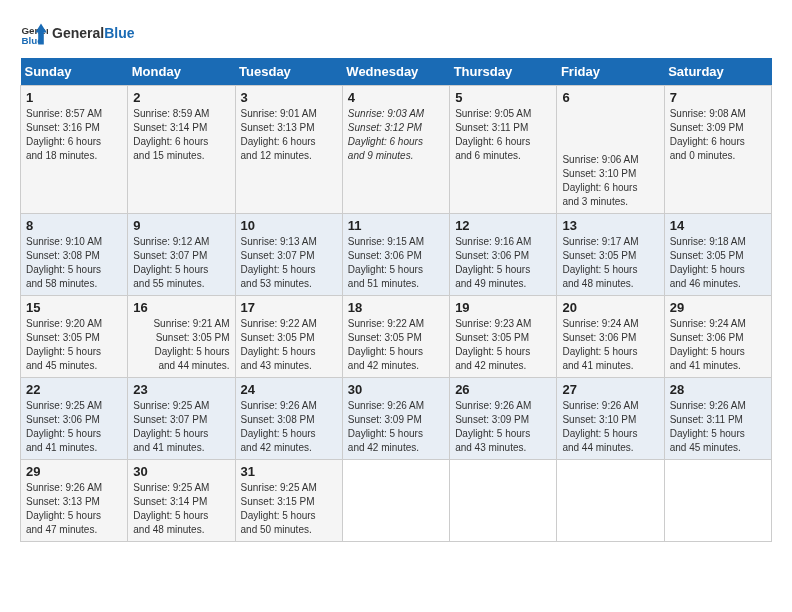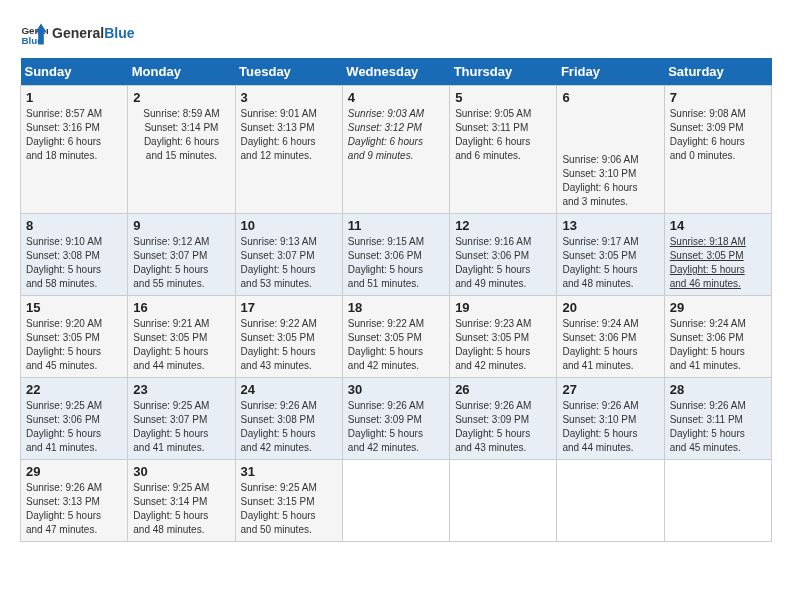--- a/index.html
+++ b/index.html
@@ -123,21 +123,21 @@
   <tr>
         <td>
           <span class="day-num">1</span>
           <div class="day-info" style="white-space: pre-line;">Sunrise: 8:57 AM
 Sunset: 3:16 PM
 Daylight: 6 hours
 and 18 minutes.</div>
         </td>
         <td>
           <span class="day-num">2</span>
-          <div class="day-info" style="white-space: pre-line; text-align: center;">Sunrise: 8:59 AM
+          <div class="day-info" style="white-space: pre-line;">Sunrise: 8:59 AM
 Sunset: 3:14 PM
 Daylight: 6 hours
 and 15 minutes.</div>
         </td>
         <td>
           <span class="day-num">3</span>
           <div class="day-info" style="white-space: pre-line;">Sunrise: 9:01 AM
 Sunset: 3:13 PM
 Daylight: 6 hours
 and 12 minutes.</div>
@@ -209,37 +209,37 @@
         </td>
         <td>
           <span class="day-num">13</span>
           <div class="day-info" style="white-space: pre-line;">Sunrise: 9:17 AM
 Sunset: 3:05 PM
 Daylight: 5 hours
 and 48 minutes.</div>
         </td>
         <td>
           <span class="day-num">14</span>
-          <div class="day-info" style="white-space: pre-line; text-decoration: underline;">Sunrise: 9:18 AM
+          <div class="day-info" style="white-space: pre-line;">Sunrise: 9:18 AM
 Sunset: 3:05 PM
 Daylight: 5 hours
 and 46 minutes.</div>
         </td>
       </tr>
       <tr>
         <td>
           <span class="day-num">15</span>
           <div class="day-info" style="white-space: pre-line;">Sunrise: 9:20 AM
 Sunset: 3:05 PM
 Daylight: 5 hours
 and 45 minutes.</div>
         </td>
         <td>
           <span class="day-num">16</span>
-          <div class="day-info" style="white-space: pre-line;">Sunrise: 9:21 AM
+          <div class="day-info" style="white-space: pre-line; text-align: right;">Sunrise: 9:21 AM
 Sunset: 3:05 PM
 Daylight: 5 hours
 and 44 minutes.</div>
         </td>
         <td>
           <span class="day-num">17</span>
           <div class="day-info" style="white-space: pre-line;">Sunrise: 9:22 AM
 Sunset: 3:05 PM
 Daylight: 5 hours
 and 43 minutes.</div>

